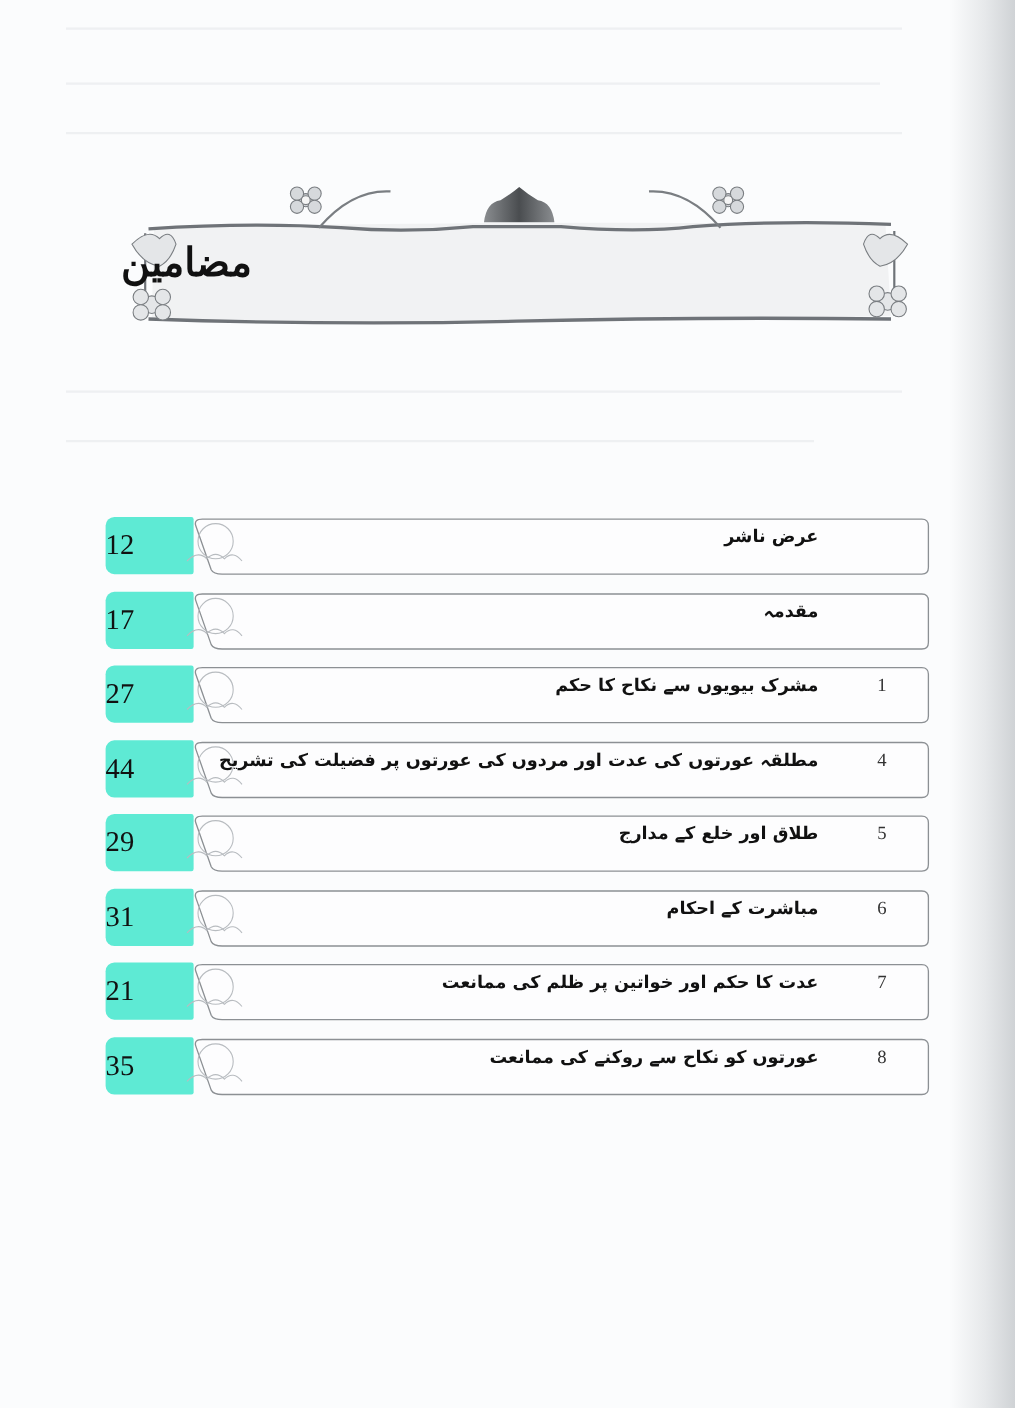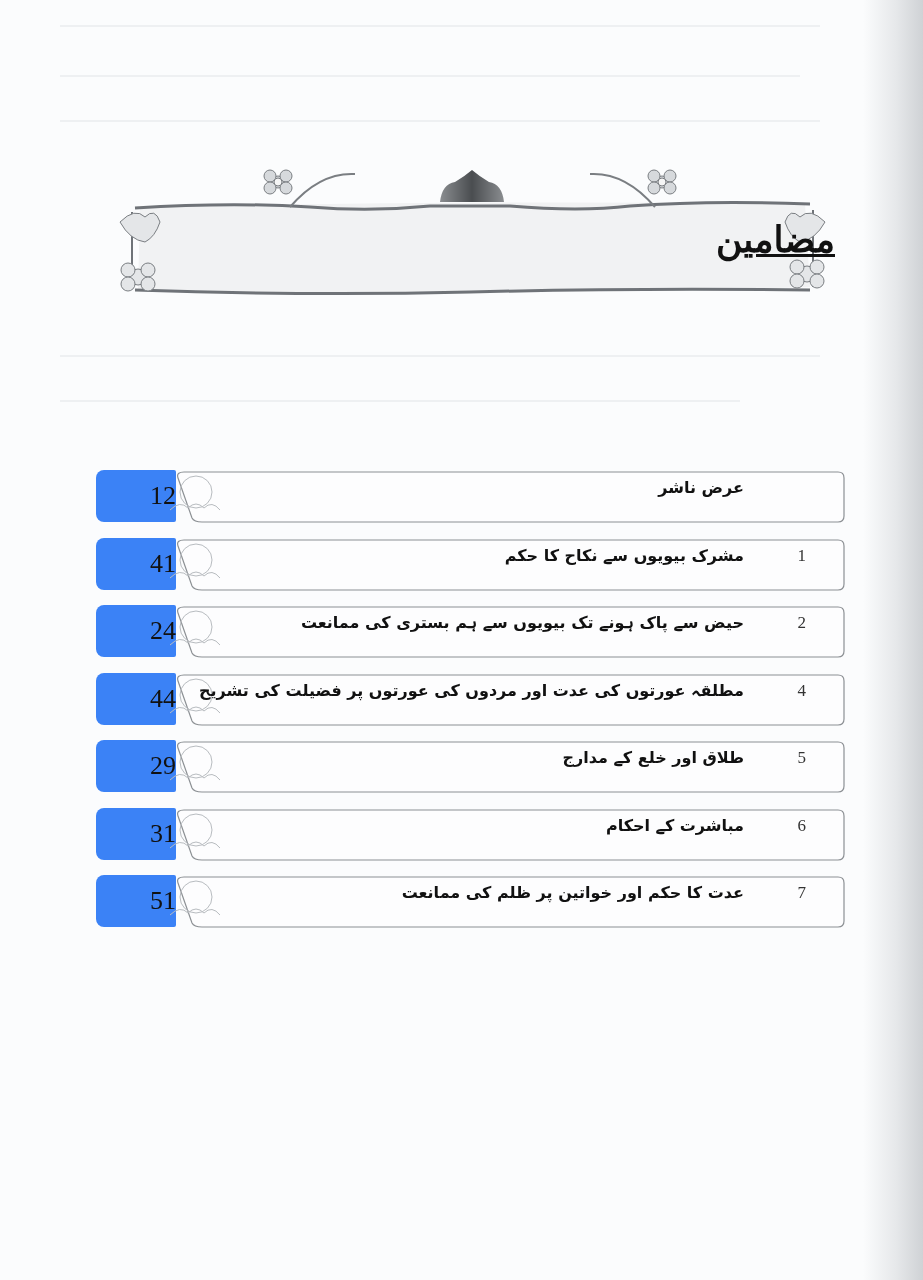--- a/index.html
+++ b/index.html
@@ -15,32 +15,32 @@
   }
   .faint-line {
     position: absolute; left: 60px; height: 2px; background: rgba(200,205,210,0.25);
   }
   
   .header-frame {
     position: absolute; left: 110px; top: 162px; width: 725px; height: 140px;
   }
   .header-frame svg { position: absolute; left: 0; top: 0; }
   .header-title {
-    position: absolute; left: 0; right: 0; top: 56px; text-align: right;
-    font-size: 36px; font-weight: bold; direction: rtl; text-decoration: underline;
+    position: absolute; left: 0; right: 0; top: 56px; text-align: left;
+    font-size: 36px; font-weight: bold; direction: rtl;
   }
   
   .toc { position: absolute; left: 96px; top: 470px; width: 750px; }
   .toc-row {
     position: relative; height: 56px; margin-bottom: 11.5px;
   }
   .page-box {
     position: absolute; left: 0; top: 0; width: 80px; height: 52px;
-    background: #3b82f6; border-radius: 8px 2px 2px 8px;
-    font-size: 26px; line-height: 52px; text-align: right;
+    background: #5eead4; border-radius: 8px 2px 2px 8px;
+    font-size: 26px; line-height: 52px; text-align: left;
     font-family: "Liberation Serif", serif;
   }
   .entry-box {
     position: absolute; left: 70px; top: 0; width: 680px; height: 52px;
   }
   .entry-box svg { position: absolute; left: 0; top: 0; }
   .entry-title {
     position: absolute; right: 102px; top: 8px; direction: rtl;
     font-size: 16px; font-weight: bold; white-space: nowrap;
     font-family: "DejaVu Sans", sans-serif;
@@ -130,50 +130,50 @@
         </svg>
       <svg class="entry-num-badge" viewBox="0 0 56 46">
           <circle cx="30" cy="22" r="16" fill="none" stroke="#b8bcc0" stroke-width="1"></circle>
           <path d="M4,40 Q14,30 22,38 Q30,30 38,38 Q46,30 54,40" fill="none" stroke="#b8bcc0" stroke-width="1"></path>
         </svg>
       <span class="entry-num"></span>
       <span class="entry-title">عرض ناشر</span>
     </div>
   </div>
 
-
-  <div class="toc-row">
-    <div class="page-box">41</div>
+  <div class="toc-row">
+    <div class="page-box">17</div>
+    <div class="entry-box">
+      <svg width="680" height="54" viewBox="0 0 680 54">
+          <path d="M18,2 Q10,2 12,8 L26,48 Q28,52 36,52 L672,52 Q678,52 678,46 L678,8 Q678,2 672,2 Z" fill="#fdfdfe" stroke="#8c9094" stroke-width="1.2"></path>
+        </svg>
+      <svg class="entry-num-badge" viewBox="0 0 56 46">
+          <circle cx="30" cy="22" r="16" fill="none" stroke="#b8bcc0" stroke-width="1"></circle>
+          <path d="M4,40 Q14,30 22,38 Q30,30 38,38 Q46,30 54,40" fill="none" stroke="#b8bcc0" stroke-width="1"></path>
+        </svg>
+      <span class="entry-num"></span>
+      <span class="entry-title">مقدمہ</span>
+    </div>
+  </div>
+
+  <div class="toc-row">
+    <div class="page-box">27</div>
     <div class="entry-box">
       <svg width="680" height="54" viewBox="0 0 680 54">
           <path d="M18,2 Q10,2 12,8 L26,48 Q28,52 36,52 L672,52 Q678,52 678,46 L678,8 Q678,2 672,2 Z" fill="#fdfdfe" stroke="#8c9094" stroke-width="1.2"></path>
         </svg>
       <svg class="entry-num-badge" viewBox="0 0 56 46">
           <circle cx="30" cy="22" r="16" fill="none" stroke="#b8bcc0" stroke-width="1"></circle>
           <path d="M4,40 Q14,30 22,38 Q30,30 38,38 Q46,30 54,40" fill="none" stroke="#b8bcc0" stroke-width="1"></path>
         </svg>
       <span class="entry-num">1</span>
       <span class="entry-title">مشرک بیویوں سے نکاح کا حکم</span>
     </div>
   </div>
 
-  <div class="toc-row">
-    <div class="page-box">24</div>
-    <div class="entry-box">
-      <svg width="680" height="54" viewBox="0 0 680 54">
-          <path d="M18,2 Q10,2 12,8 L26,48 Q28,52 36,52 L672,52 Q678,52 678,46 L678,8 Q678,2 672,2 Z" fill="#fdfdfe" stroke="#8c9094" stroke-width="1.2"></path>
-        </svg>
-      <svg class="entry-num-badge" viewBox="0 0 56 46">
-          <circle cx="30" cy="22" r="16" fill="none" stroke="#b8bcc0" stroke-width="1"></circle>
-          <path d="M4,40 Q14,30 22,38 Q30,30 38,38 Q46,30 54,40" fill="none" stroke="#b8bcc0" stroke-width="1"></path>
-        </svg>
-      <span class="entry-num">2</span>
-      <span class="entry-title">حیض سے پاک ہونے تک بیویوں سے ہم بستری کی ممانعت</span>
-    </div>
-  </div>
 
 
   <div class="toc-row">
     <div class="page-box">44</div>
     <div class="entry-box">
       <svg width="680" height="54" viewBox="0 0 680 54">
           <path d="M18,2 Q10,2 12,8 L26,48 Q28,52 36,52 L672,52 Q678,52 678,46 L678,8 Q678,2 672,2 Z" fill="#fdfdfe" stroke="#8c9094" stroke-width="1.2"></path>
         </svg>
       <svg class="entry-num-badge" viewBox="0 0 56 46">
           <circle cx="30" cy="22" r="16" fill="none" stroke="#b8bcc0" stroke-width="1"></circle>
@@ -208,29 +208,43 @@
       <svg class="entry-num-badge" viewBox="0 0 56 46">
           <circle cx="30" cy="22" r="16" fill="none" stroke="#b8bcc0" stroke-width="1"></circle>
           <path d="M4,40 Q14,30 22,38 Q30,30 38,38 Q46,30 54,40" fill="none" stroke="#b8bcc0" stroke-width="1"></path>
         </svg>
       <span class="entry-num">6</span>
       <span class="entry-title">مباشرت کے احکام</span>
     </div>
   </div>
 
   <div class="toc-row">
-    <div class="page-box">51</div>
+    <div class="page-box">21</div>
     <div class="entry-box">
       <svg width="680" height="54" viewBox="0 0 680 54">
           <path d="M18,2 Q10,2 12,8 L26,48 Q28,52 36,52 L672,52 Q678,52 678,46 L678,8 Q678,2 672,2 Z" fill="#fdfdfe" stroke="#8c9094" stroke-width="1.2"></path>
         </svg>
       <svg class="entry-num-badge" viewBox="0 0 56 46">
           <circle cx="30" cy="22" r="16" fill="none" stroke="#b8bcc0" stroke-width="1"></circle>
           <path d="M4,40 Q14,30 22,38 Q30,30 38,38 Q46,30 54,40" fill="none" stroke="#b8bcc0" stroke-width="1"></path>
         </svg>
       <span class="entry-num">7</span>
       <span class="entry-title">عدت کا حکم اور خواتین پر ظلم کی ممانعت</span>
     </div>
   </div>
 
+  <div class="toc-row">
+    <div class="page-box">35</div>
+    <div class="entry-box">
+      <svg width="680" height="54" viewBox="0 0 680 54">
+          <path d="M18,2 Q10,2 12,8 L26,48 Q28,52 36,52 L672,52 Q678,52 678,46 L678,8 Q678,2 672,2 Z" fill="#fdfdfe" stroke="#8c9094" stroke-width="1.2"></path>
+        </svg>
+      <svg class="entry-num-badge" viewBox="0 0 56 46">
+          <circle cx="30" cy="22" r="16" fill="none" stroke="#b8bcc0" stroke-width="1"></circle>
+          <path d="M4,40 Q14,30 22,38 Q30,30 38,38 Q46,30 54,40" fill="none" stroke="#b8bcc0" stroke-width="1"></path>
+        </svg>
+      <span class="entry-num">8</span>
+      <span class="entry-title">عورتوں کو نکاح سے روکنے کی ممانعت</span>
+    </div>
+  </div>
 
 
 </div>
 
 </body></html>

